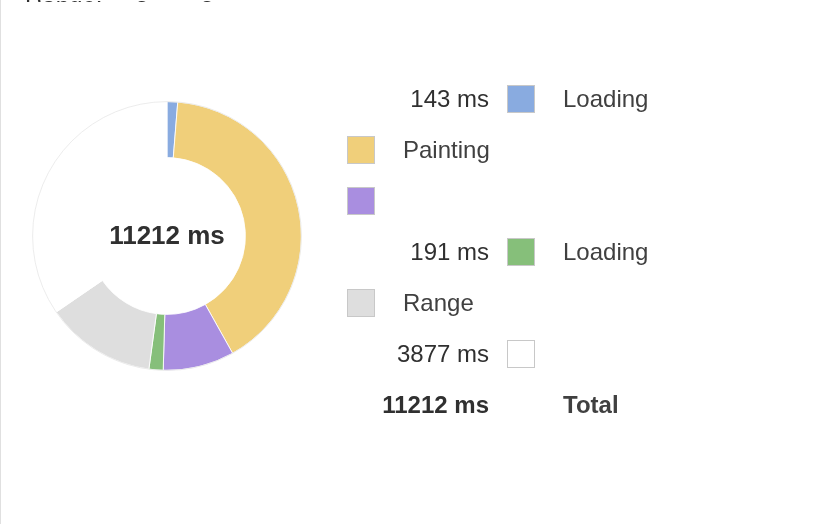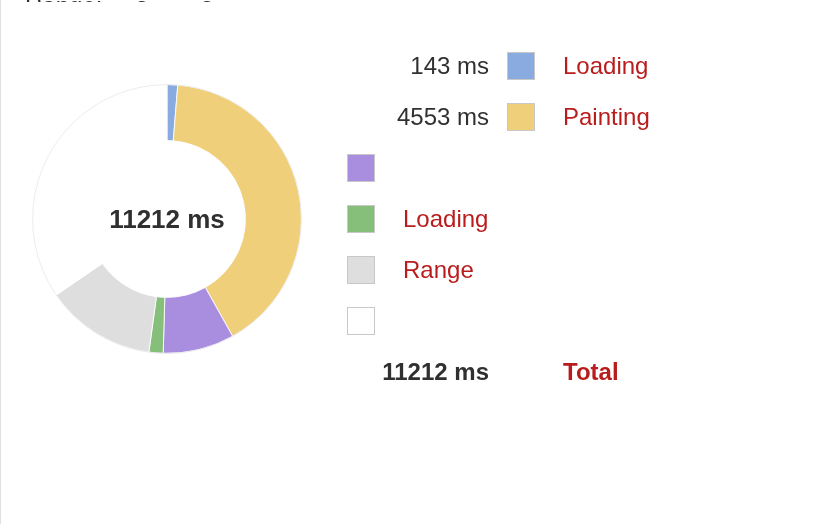--- a/index.html
+++ b/index.html
@@ -54,20 +54,21 @@
       font-size: 26px;
       color: #303030;
       pointer-events: none;
     }
     .legend {
       display: flex;
       flex-direction: column;
       gap: 23px;
       font-size: 24px;
       color: #303030;
+      margin-top: 33px;
     }
     .legend-row {
       display: flex;
       flex-direction: row;
       align-items: center;
     }
     .legend-val {
       width: 160px;
       text-align: right;
       padding-right: 18px;
@@ -76,21 +77,21 @@
     }
     .swatch {
       width: 28px;
       height: 28px;
       border: 1px solid #c8c8c8;
       flex: none;
       margin-right: 28px;
     }
     .legend-label {
       font-weight: 400;
-      color: #b91c1c;
+      color: #404040;
       min-width: 140px;
     }
     .legend-total .legend-val,
     .legend-total .legend-label { font-weight: 700; }
     .legend-total .swatch { visibility: hidden; }
   </style>
 </head>
 <body>
 
 <div class="page">
@@ -112,36 +113,37 @@
     </div>
 
     <div class="legend" id="legend">
 
     <div class="legend-row">
           <div class="legend-val">143 ms</div>
           <div class="swatch" style="background: rgb(137, 171, 224);"></div>
           <div class="legend-label">Loading</div>
         </div>
         <div class="legend-row">
-          <div class="legend-val">4553 ms</div>
           <div class="swatch" style="background: rgb(240, 207, 122);"></div>
           <div class="legend-label">Painting</div>
         </div>
         <div class="legend-row">
           <div class="swatch" style="background: rgb(169, 142, 224);"></div>
         </div>
         <div class="legend-row">
+          <div class="legend-val">191 ms</div>
           <div class="swatch" style="background: rgb(134, 191, 122);"></div>
           <div class="legend-label">Loading</div>
         </div>
         <div class="legend-row">
           <div class="swatch" style="background: rgb(222, 222, 222);"></div>
           <div class="legend-label">Range</div>
         </div>
         <div class="legend-row">
+          <div class="legend-val">3877 ms</div>
           <div class="swatch" style="background: rgb(255, 255, 255);"></div>
         </div>
         <div class="legend-row legend-total">
           <div class="legend-val">11212 ms</div>
           <div class="swatch"></div>
           <div class="legend-label">Total</div>
         </div>
       </div>
 
   </div>

